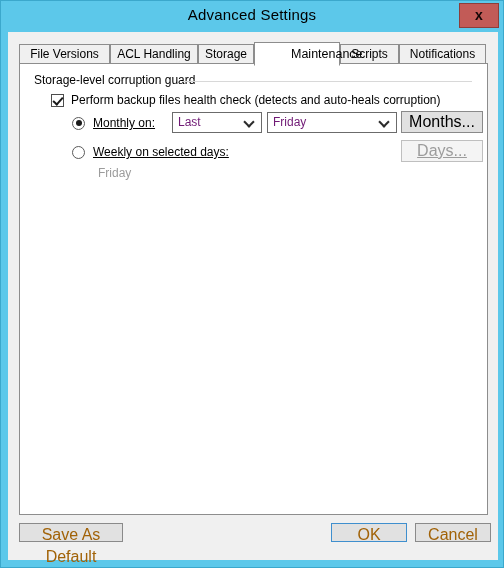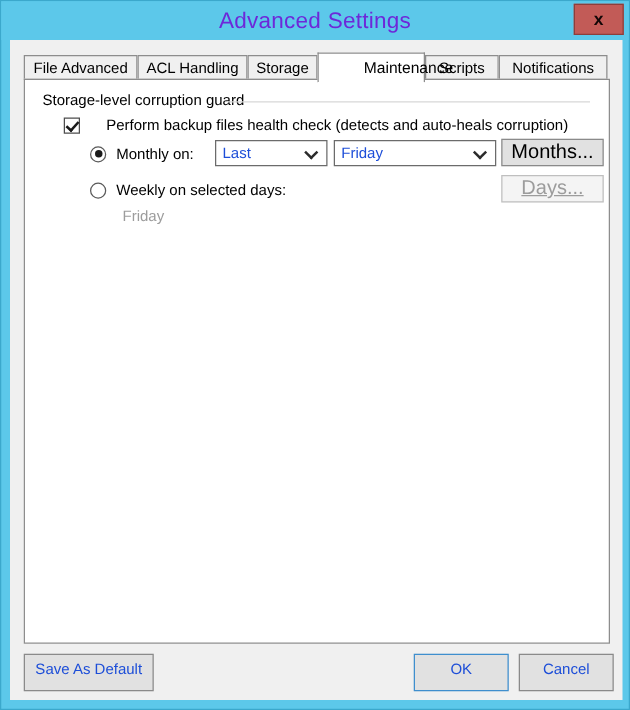--- a/index.html
+++ b/index.html
@@ -33,22 +33,22 @@
     left: 0; top: 0;
     width: 502px;
     height: 31px;
     background: #5cc8ea;
   }
   .title-text {
     position: absolute;
     left: 0; top: 5px;
     width: 502px;
     text-align: center;
-    font-size: 18px;
-    color: #6d28d9;
+    font-size: 15px;
+    color: #000000;
     font-family: "Liberation Sans", sans-serif;
     letter-spacing: 0.2px;
   }
   .close-button {
     position: absolute;
     right: 4px; top: 2px;
     width: 40px;
     height: 25px;
     background: #c25b57;
     border: 1px solid #8c3e3b;
@@ -161,32 +161,33 @@
     position: absolute;
     left: 3px;
     top: 0px;
     width: 4px;
     height: 8px;
     border: solid #1a1a1a;
     border-width: 0 2px 2px 0;
     transform: rotate(42deg);
   }
   .check-label {
-    margin-left: 21px;
+    margin-left: 7px;
     font-size: 12px;
     color: #000;
     white-space: nowrap;
   }
 
   
   .radio-row {
     position: absolute;
     display: flex;
     align-items: center;
     cursor: pointer;
+    text-decoration: underline;
   }
   .radio-row.monthly { left: 52px; top: 52px; }
   .radio-row.weekly  { left: 52px; top: 81px; }
   .radio {
     width: 13px;
     height: 13px;
     border: 1px solid #5a5a5a;
     border-radius: 50%;
     background: #ffffff;
     box-sizing: border-box;
@@ -227,21 +228,21 @@
     box-sizing: border-box;
     cursor: pointer;
   }
   .combo.c-month { left: 152px; top: 48px; width: 90px; }
   .combo.c-day   { left: 247px; top: 48px; width: 130px; }
   .combo-text {
     position: absolute;
     left: 5px;
     top: 2px;
     font-size: 12px;
-    color: #1d4ed8;
+    color: #701a75;
     white-space: nowrap;
   }
   .combo-arrow {
     position: absolute;
     right: 7px;
     top: 5px;
     width: 9px;
     height: 9px;
   }
   .combo-arrow::after {
@@ -278,28 +279,28 @@
     border: 1px solid #bfbfbf;
     color: #9c9c9c;
     cursor: default;
   }
   .side-btn.b-months { left: 381px; top: 47px; }
   .side-btn.b-days   { left: 381px; top: 76px; text-decoration: underline; }
 
   
   .footer-btn {
     position: absolute;
-    height: 30px;
+    height: 19px;
     box-sizing: border-box;
     background: #e1e1e1;
     border: 1px solid #8a8a8a;
-    font-size: 12px;
+    font-size: 16px;
     line-height: 22px;
     text-align: center;
-    color: #1d4ed8;
+    color: #a16207;
     cursor: pointer;
     font-family: "Liberation Sans", sans-serif;
   }
   .footer-btn.save   { left: 11px;  top: 491px; width: 104px; }
   .footer-btn.ok     { left: 323px; top: 491px; width: 76px;
                        border: 1px solid #3f8fce; }
   .footer-btn.cancel { left: 407px; top: 491px; width: 76px; }
 </style>
 </head>
 <body>
@@ -307,21 +308,21 @@
 <div class="window">
 
   <div class="titlebar">
     <div class="title-text">Advanced Settings</div>
     <div class="close-button">x</div>
   </div>
 
   <div class="dialog-body">
 
     <div class="tabstrip">
-      <div class="tab" style="left:0px;   width:91px;">File Advanced</div>
+      <div class="tab" style="left:0px;   width:91px;">File Versions</div>
       <div class="tab" style="left:91px;  width:88px;">ACL Handling</div>
 
       <div class="tab" style="left:179px; width:56px;">Storage</div>
       <div class="tab active" style="left:235px; width:86px;padding-left:36px;">Maintenance</div>
       <div class="tab" style="left:321px; width:59px;">Scripts</div>
       <div class="tab" style="left:380px; width:87px;">Notifications</div>
     </div>
 
     <div class="tabpanel">
 

